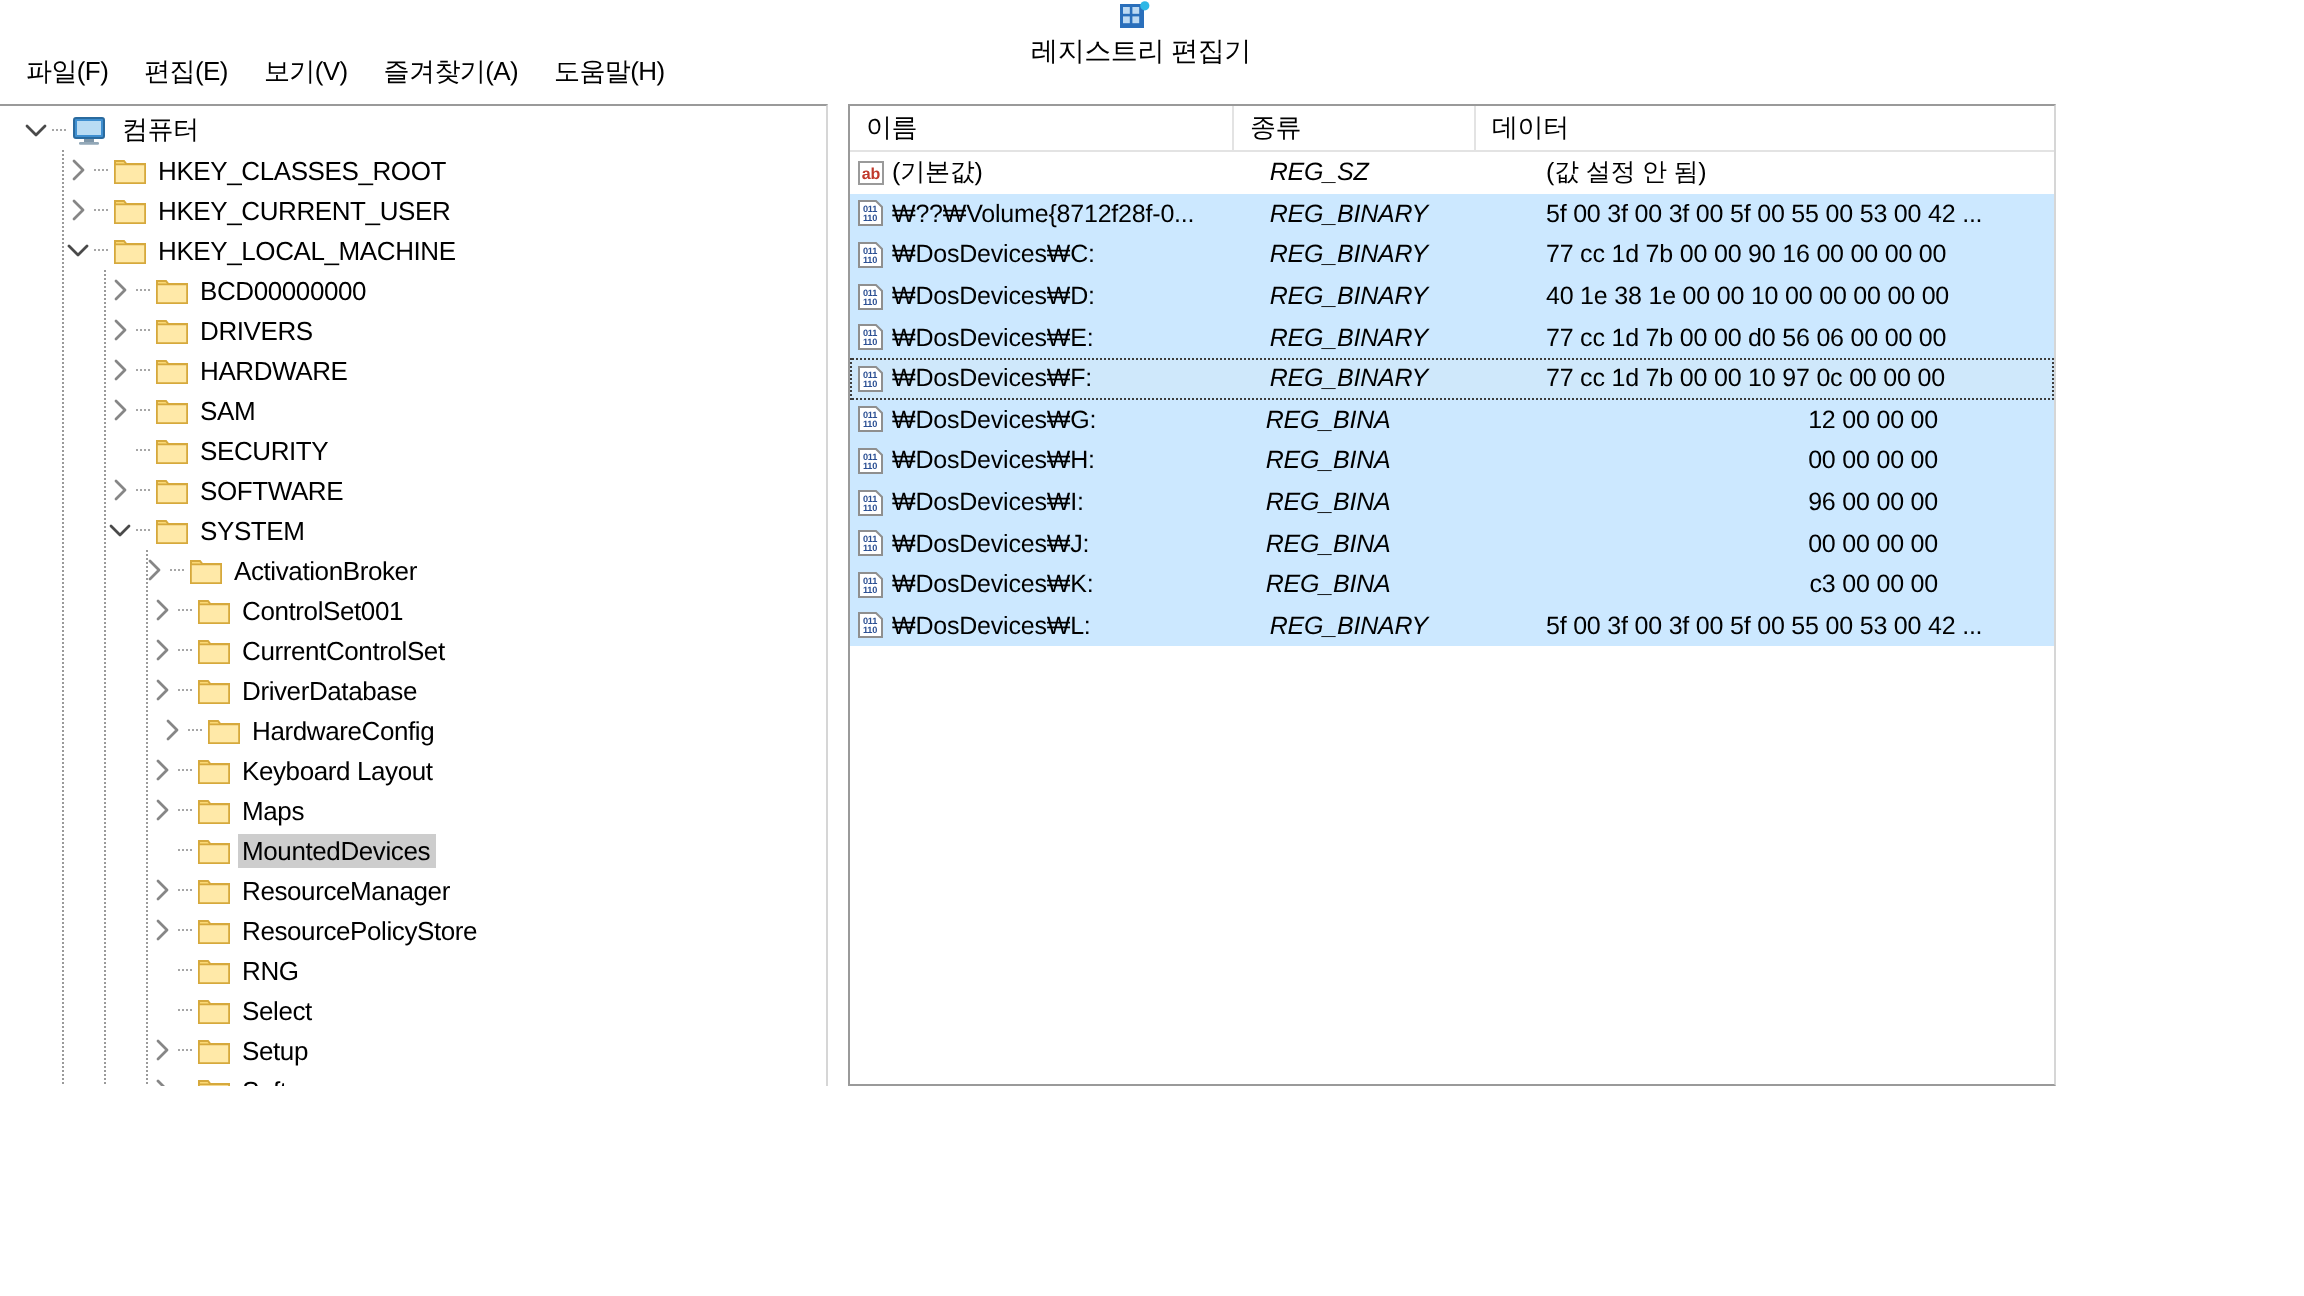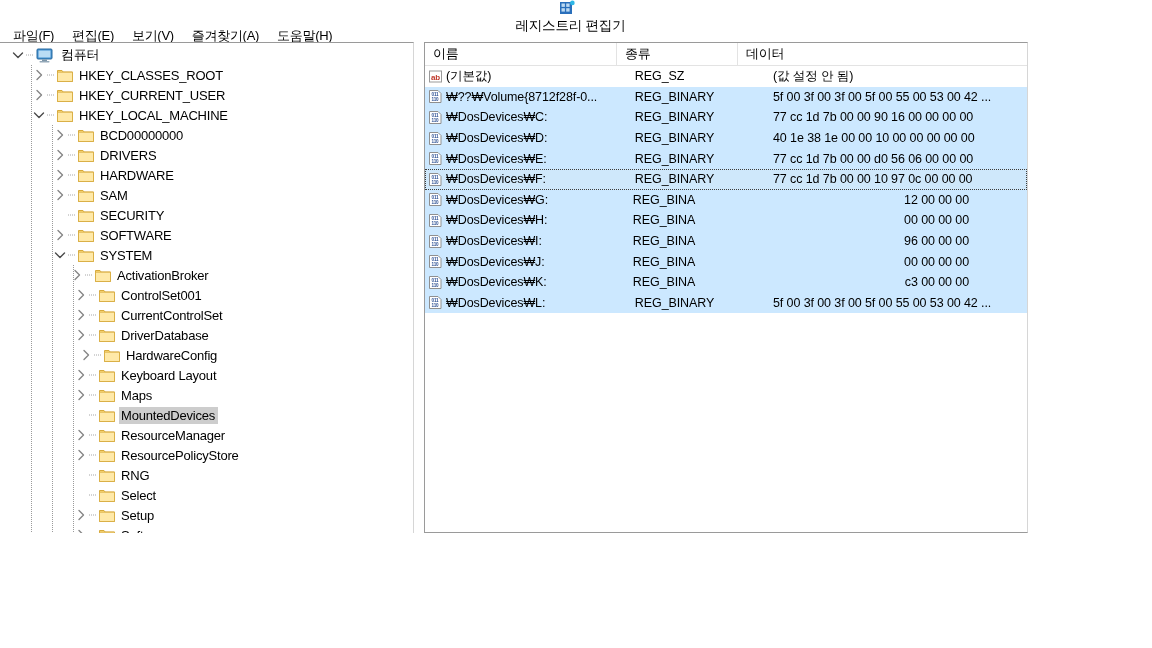--- a/index.html
+++ b/index.html
@@ -63,21 +63,21 @@
     padding: 2px 9px;
     color: #000;
     white-space: nowrap;
     letter-spacing: -0.3px;
   }
 
   
   .panes {
     position: absolute;
     left: 0;
-    top: 42px;
+    top: 52px;
     width: 1136px;
     height: 491px;
     background: #ffffff;
   }
 
   
   .tree-pane {
     position: absolute;
     left: 0;
     top: 0;
@@ -197,21 +197,21 @@
     outline-offset: -1px;
   }
   .cell {
     box-sizing: border-box;
     font-size: 12.5px;
     white-space: nowrap;
     overflow: hidden;
     letter-spacing: -0.1px;
   }
   .cell.name { width: 192px; display: flex; align-items: center; padding-left: 3px; }
-  .cell.type { width: 121px; padding-left: 8px; }
+  .cell.type { width: 121px; padding-left: 8px; font-style: italic; }
   .cell.data { width: 289px; padding-left: 8px; }
 
   .val-icon {
     width: 15px;
     height: 15px;
     flex: none;
     margin-right: 3px;
     position: relative;
   }
 </style>

